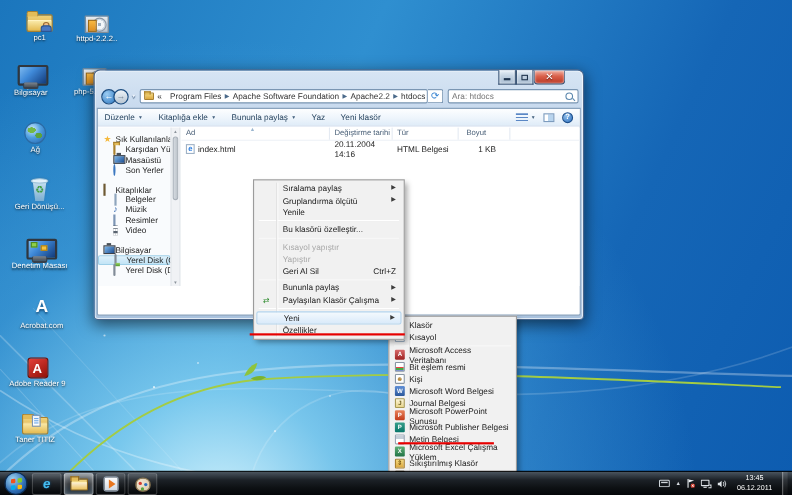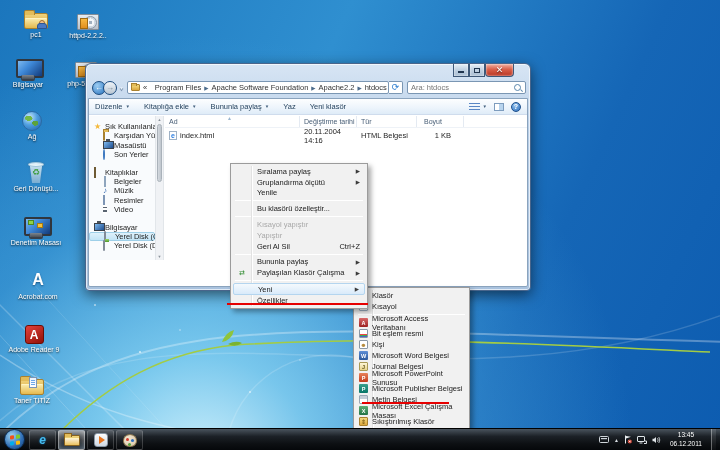--- a/index.html
+++ b/index.html
@@ -473,21 +473,21 @@
   <div class="smi">
         <span class="fico fi-pub">P</span>
         <span>Microsoft Publisher Belgesi</span>
       </div>
   <div class="smi">
         <span class="fico fi-text"></span>
         <span>Metin Belgesi</span>
       </div>
   <div class="smi">
         <span class="fico fi-excel">X</span>
-        <span>Microsoft Excel Çalışma Masası</span>
+        <span>Microsoft Excel Çalışma Yüklem</span>
       </div>
   <div class="smi">
         <span class="fico fi-zip">⇕</span>
         <span>Sıkıştırılmış Klasör</span>
       </div>
   <div class="smi">
         <span class="fico fi-case"></span>
         <span>Evrak Çantası</span>
       </div>
 </div>

